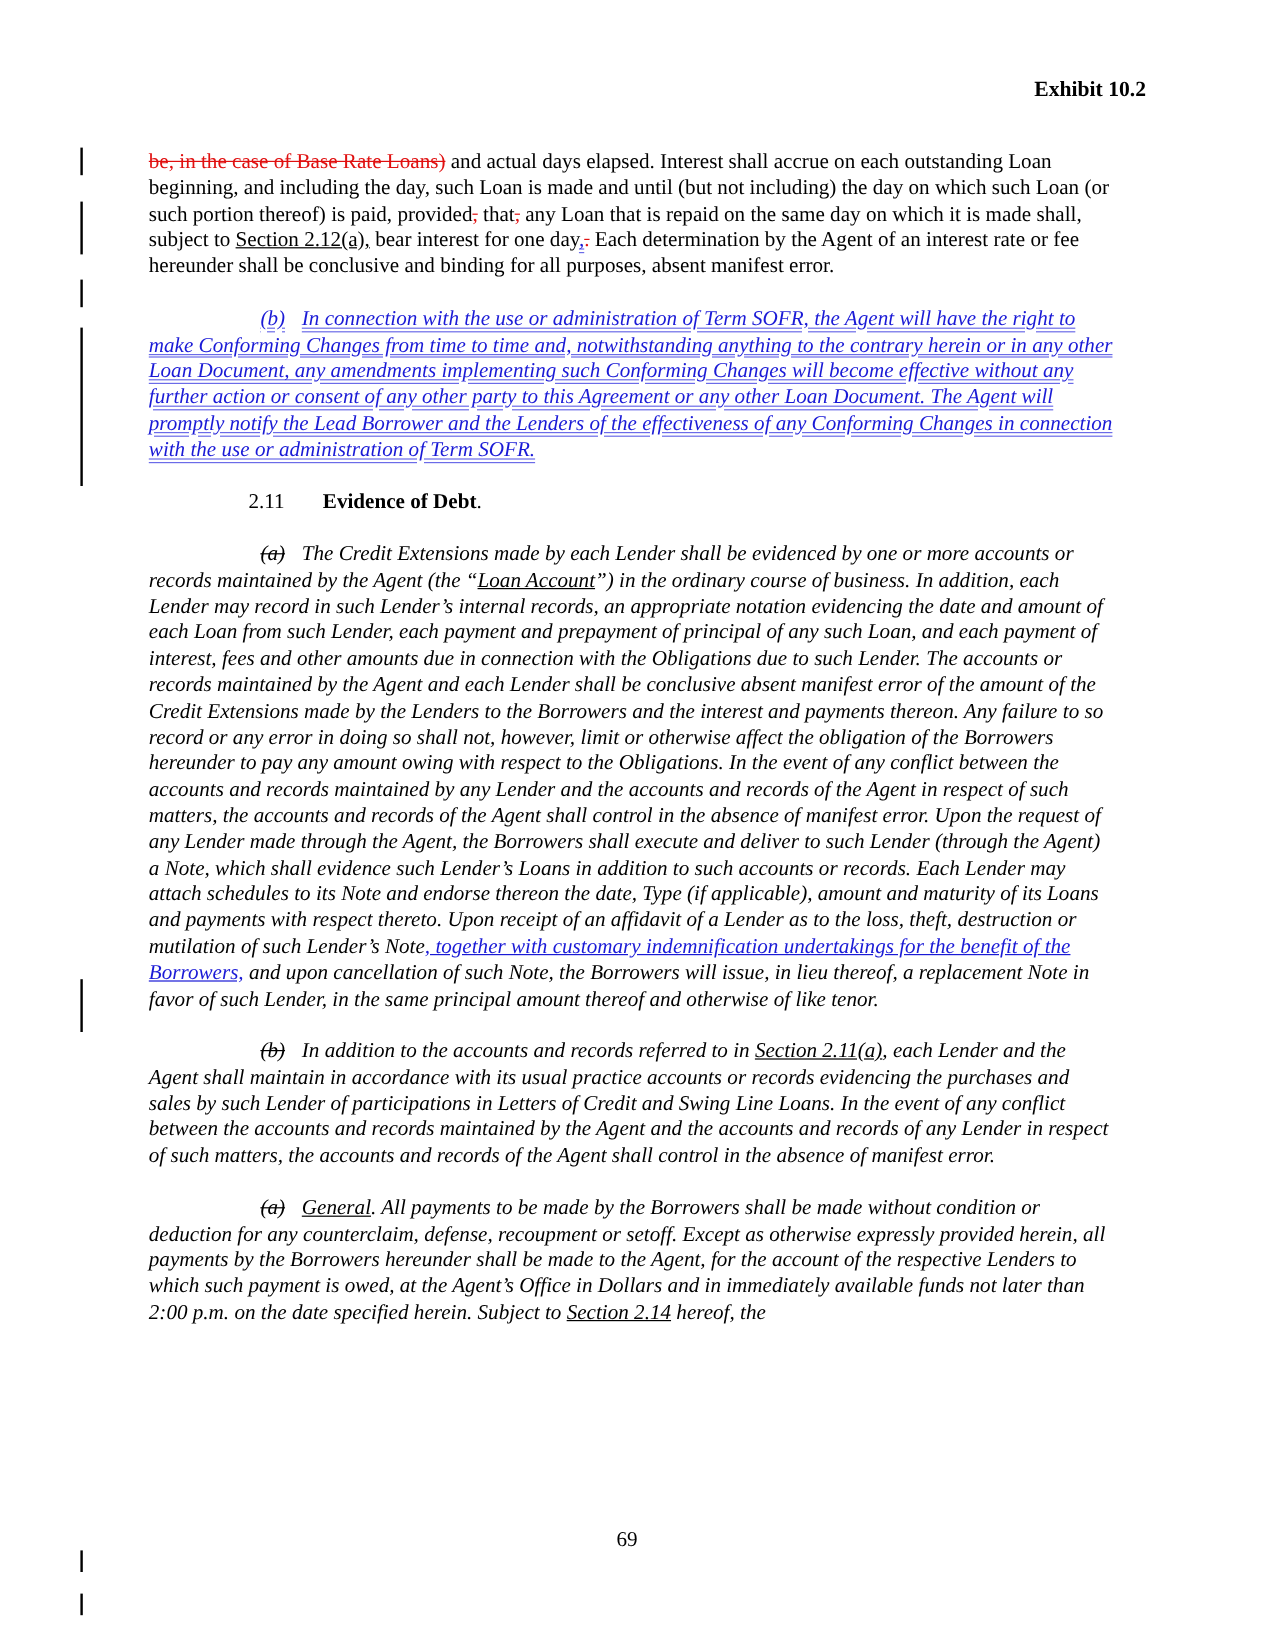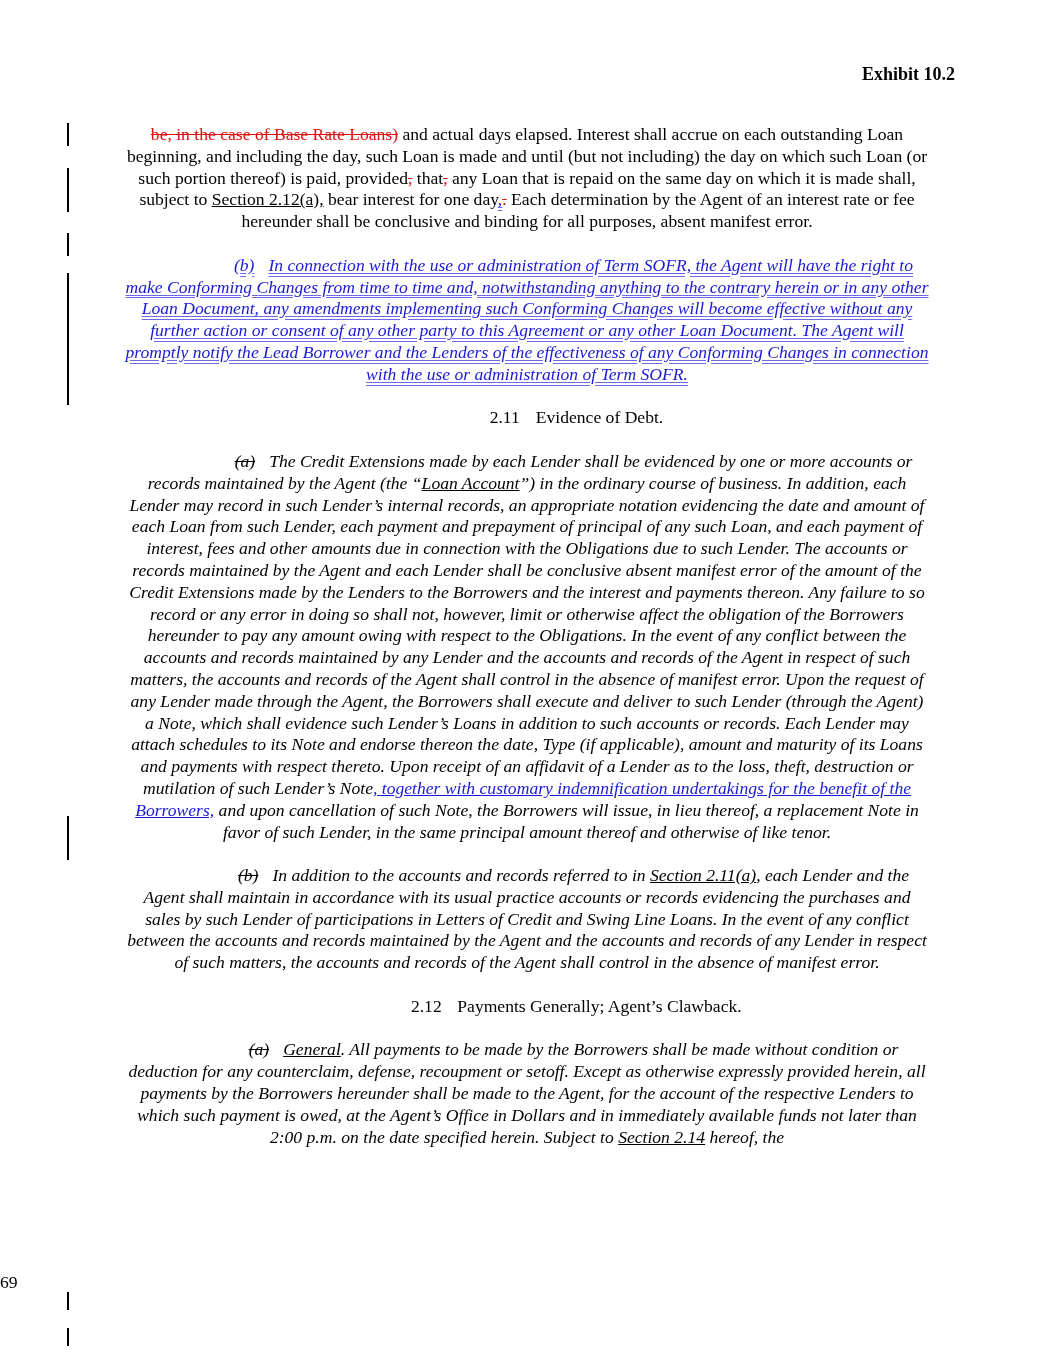--- a/index.html
+++ b/index.html
@@ -8,46 +8,46 @@
       font-family: "Liberation Serif", "DejaVu Serif", serif;
       color: #000;
     }
     .exhibit {
       position: absolute; right: 100px; top: 64px;
       font-weight: bold; font-size: 18px;
     }
     .page {
       position: absolute; left: 124px; top: 124px; width: 806px;
       font-size: 17.6px; line-height: 21.8px;
-      text-align: center;
+      text-align: left;
     }
     p { margin: 0 0 21.8px 0; }
     .indent { text-indent: 93px; font-style: italic; }
     .heading { margin-left: 63px; margin-bottom: 21.8px; }
     .heading .num { display: inline-block; width: 62px; margin-left: 20px; }
-    .heading .title { font-weight: normal; }
+    .heading .title { font-weight: bold; }
     .del { color: #e01010; text-decoration: line-through; }
     .del-black { text-decoration: line-through; }
     .ins {
       color: #1a1ad6;
       text-decoration: underline double;
       text-decoration-color: #6b6be8;
       text-underline-offset: 2px;
     }
     .ins-single {
       color: #1a1ad6;
       text-decoration: underline;
     }
     .ul { text-decoration: underline; }
     .changebar {
       position: absolute; left: 67px; width: 2px; background: #000;
     }
     .pagenum {
       position: absolute; left: 0; width: 1045px; top: 1272px;
-      font-size: 17.6px;
+      text-align: center; font-size: 17.6px;
     }
     .gap { display: inline-block; width: 14px; }
   </style>
 </head>
 <body>
 
 <div class="exhibit">Exhibit 10.2</div>
 
 <div class="changebar" style="top:123px;height:23px;"></div>
 <div class="changebar" style="top:168px;height:44px;"></div>
@@ -72,22 +72,19 @@
   </div>
 
   <p class="indent">
     <span class="del-black">(a)</span><span class="gap"></span><span>The Credit Extensions made by each Lender shall be evidenced by one or more accounts or records maintained by the Agent (the “</span><span class="ul">Loan Account</span><span>”) in the ordinary course of business.  In addition, each Lender may record in such Lender’s internal records, an appropriate notation evidencing the date and amount of each Loan from such Lender, each payment and prepayment of principal of any such Loan, and each payment of interest, fees and other amounts due in connection with the Obligations due to such Lender.  The accounts or records maintained by the Agent and each Lender shall be conclusive absent manifest error of the amount of the Credit Extensions made by the Lenders to the Borrowers and the interest and payments thereon.  Any failure to so record or any error in doing so shall not, however, limit or otherwise affect the obligation of the Borrowers hereunder to pay any amount owing with respect to the Obligations.  In the event of any conflict between the accounts and records maintained by any Lender and the accounts and records of the Agent in respect of such matters, the accounts and records of the Agent shall control in the absence of manifest error.  Upon the request of any Lender made through the Agent, the Borrowers shall execute and deliver to such Lender (through the Agent) a Note, which shall evidence such Lender’s Loans in addition to such accounts or records.  Each Lender may attach schedules to its Note and endorse thereon the date, Type (if applicable), amount and maturity of its Loans and payments with respect thereto.  Upon receipt of an affidavit of a Lender as to the loss, theft, destruction or mutilation of such Lender’s Note</span><span class="ins-single">, together with customary indemnification undertakings for the benefit of the Borrowers,</span><span> and upon cancellation of such Note, the Borrowers will issue, in lieu thereof, a replacement Note in favor of such Lender, in the same principal amount thereof and otherwise of like tenor.</span>
   </p>
 
   <p class="indent">
     <span class="del-black">(b)</span><span class="gap"></span><span>In addition to the accounts and records referred to in </span><span class="ul">Section 2.11(a)</span><span>, each Lender and the Agent shall maintain in accordance with its usual practice accounts or records evidencing the purchases and sales by such Lender of participations in Letters of Credit and Swing Line Loans.  In the event of any conflict between the accounts and records maintained by the Agent and the accounts and records of any Lender in respect of such matters, the accounts and records of the Agent shall control in the absence of manifest error.</span>
   </p>
 
-  <div class="heading">
-    <span class="num">2.12</span><span class="title">Payments Generally; Agent’s Clawback</span><span>.</span>
-  </div>
 
   <p class="indent">
     <span class="del-black">(a)</span><span class="gap"></span><span class="ul">General</span><span>.  All payments to be made by the Borrowers shall be made without condition or deduction for any counterclaim, defense, recoupment or setoff.  Except as otherwise expressly provided herein, all payments by the Borrowers hereunder shall be made to the Agent, for the account of the respective Lenders to which such payment is owed, at the Agent’s Office in Dollars and in immediately available funds not later than 2:00 p.m. on the date specified herein.  Subject to </span><span class="ul">Section 2.14</span><span> hereof, the</span>
   </p>
 </div>
 
 <div class="pagenum">69</div>
 
 </body></html>

